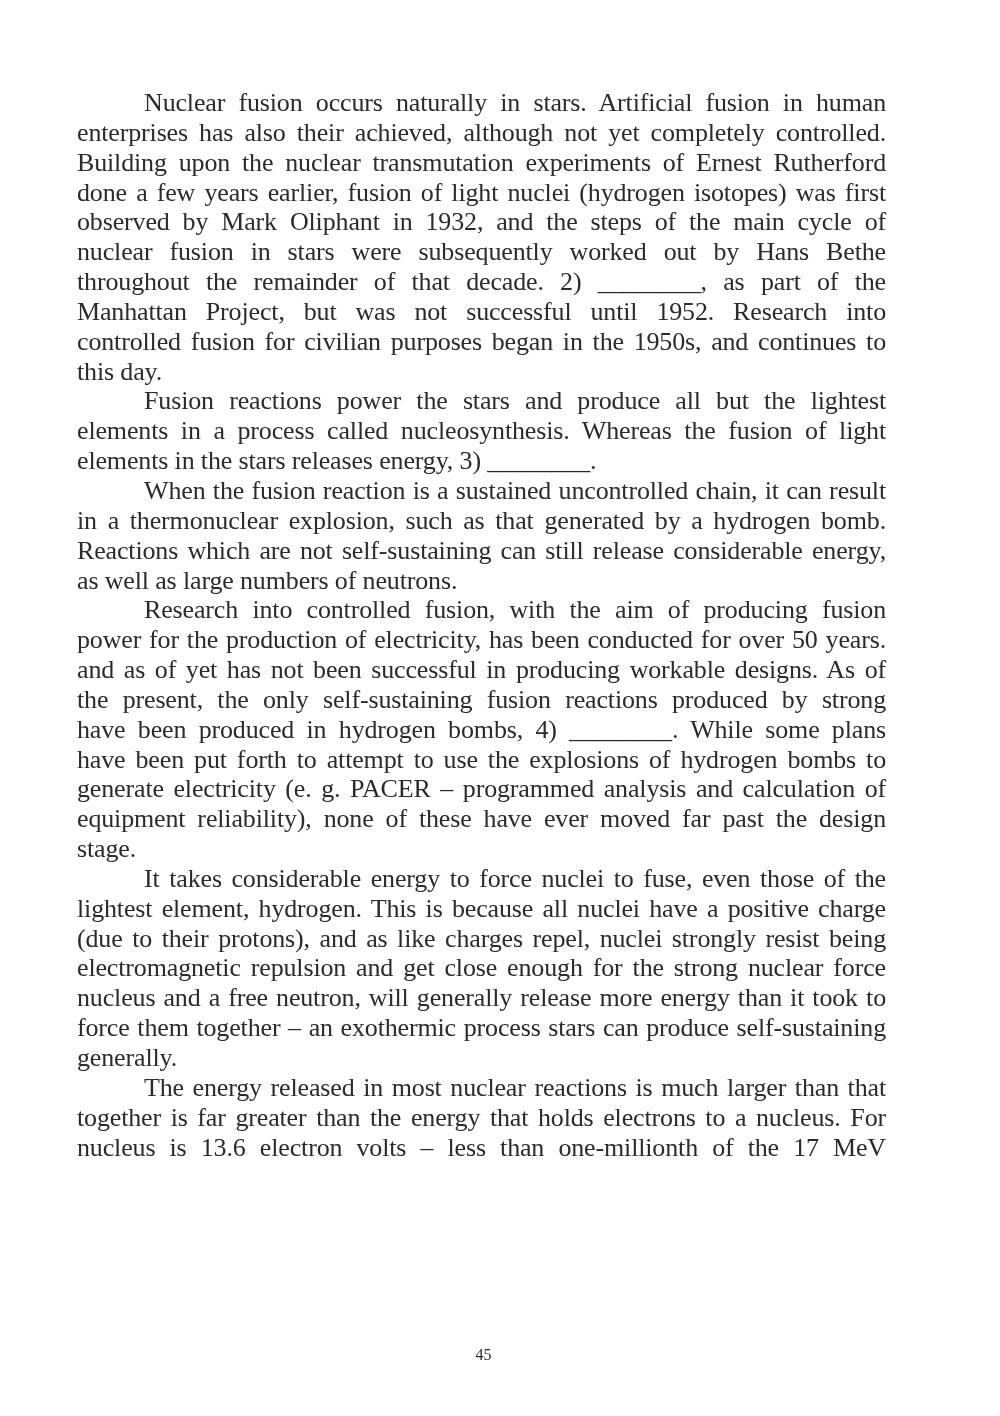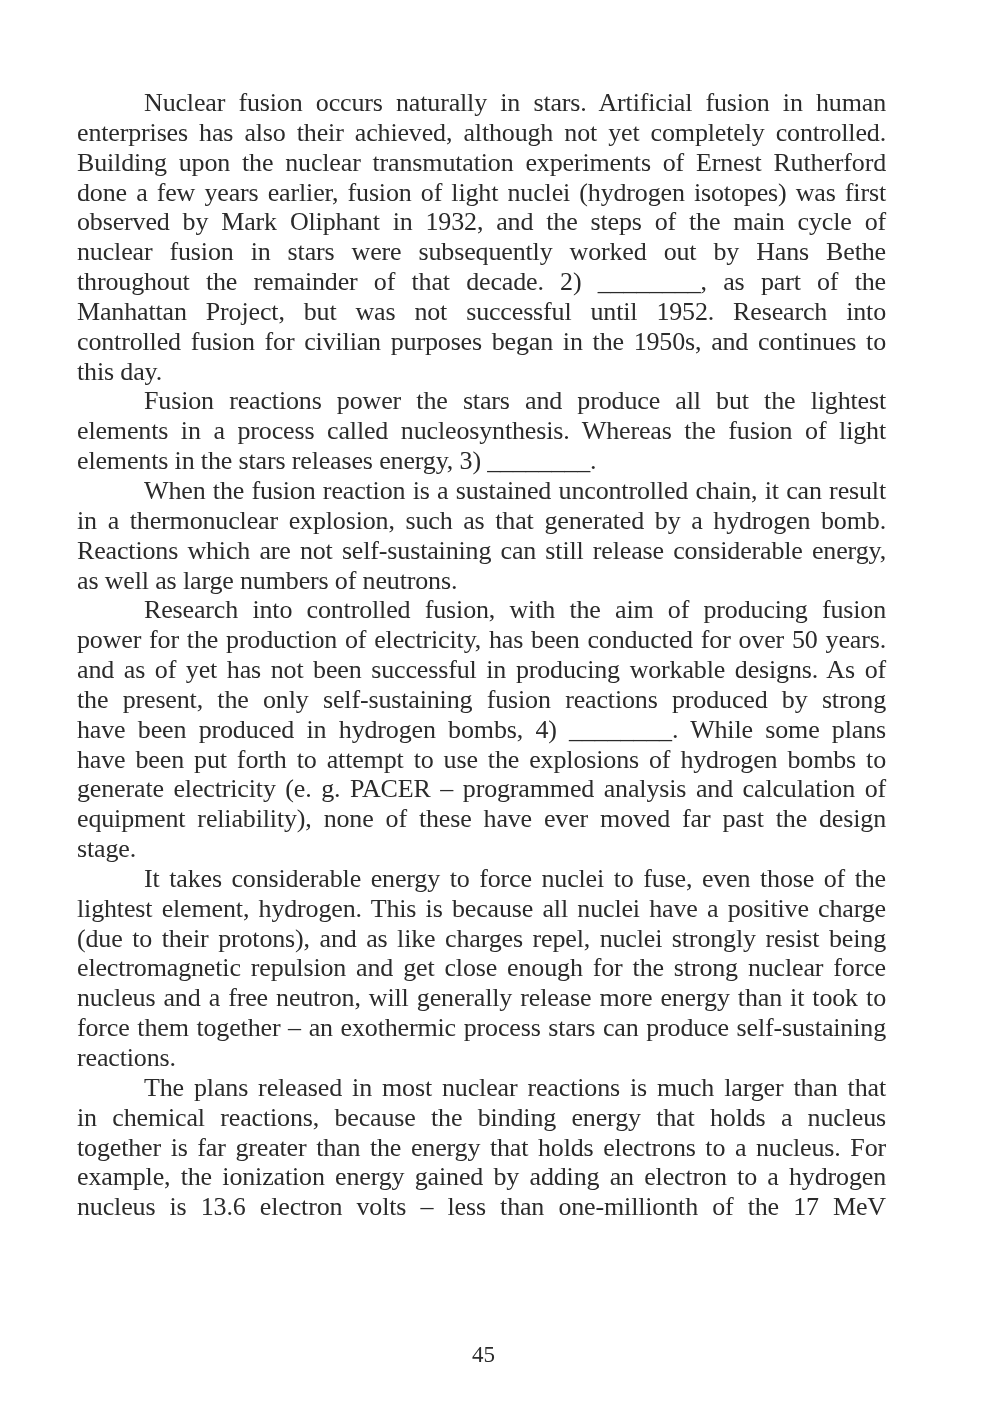--- a/index.html
+++ b/index.html
@@ -37,21 +37,21 @@
     }
     .line.last {
       text-align-last: left;
     }
     .page-number {
       position: absolute;
       left: 0;
       width: 967px;
       top: 1340px;
       text-align: center;
-      font-size: 23px;
+      font-size: 16px;
       line-height: 30px;
       color: #2b2b2b;
     }
   </style>
 </head>
 <body>
 
 <div class="page">
 
   <div>
@@ -92,26 +92,24 @@
     <span class="line last">stage.</span>
   </div>
 
   <div>
     <span class="line indent">It takes considerable energy to force nuclei to fuse, even those of the</span>
     <span class="line">lightest element, hydrogen. This is because all nuclei have a positive charge</span>
     <span class="line">(due to their protons), and as like charges repel, nuclei strongly resist being</span>
     <span class="line">electromagnetic repulsion and get close enough for the strong nuclear force</span>
     <span class="line">nucleus and a free neutron, will generally release more energy than it took to</span>
     <span class="line">force them together – an exothermic process stars can produce self-sustaining</span>
-    <span class="line last">reactions.</span>
+    <span class="line last">generally.</span>
   </div>
 
   <div>
-    <span class="line indent">The plans released in most nuclear reactions is much larger than that</span>
-    <span class="line">in chemical reactions, because the binding energy that holds a nucleus</span>
+    <span class="line indent">The energy released in most nuclear reactions is much larger than that</span>
     <span class="line">together is far greater than the energy that holds electrons to a nucleus. For</span>
-    <span class="line">example, the ionization energy gained by adding an electron to a hydrogen</span>
     <span class="line">nucleus is 13.6 electron volts – less than one-millionth of the 17 MeV</span>
   </div>
 
 </div>
 
 <div class="page-number">45</div>
 
 </body></html>

